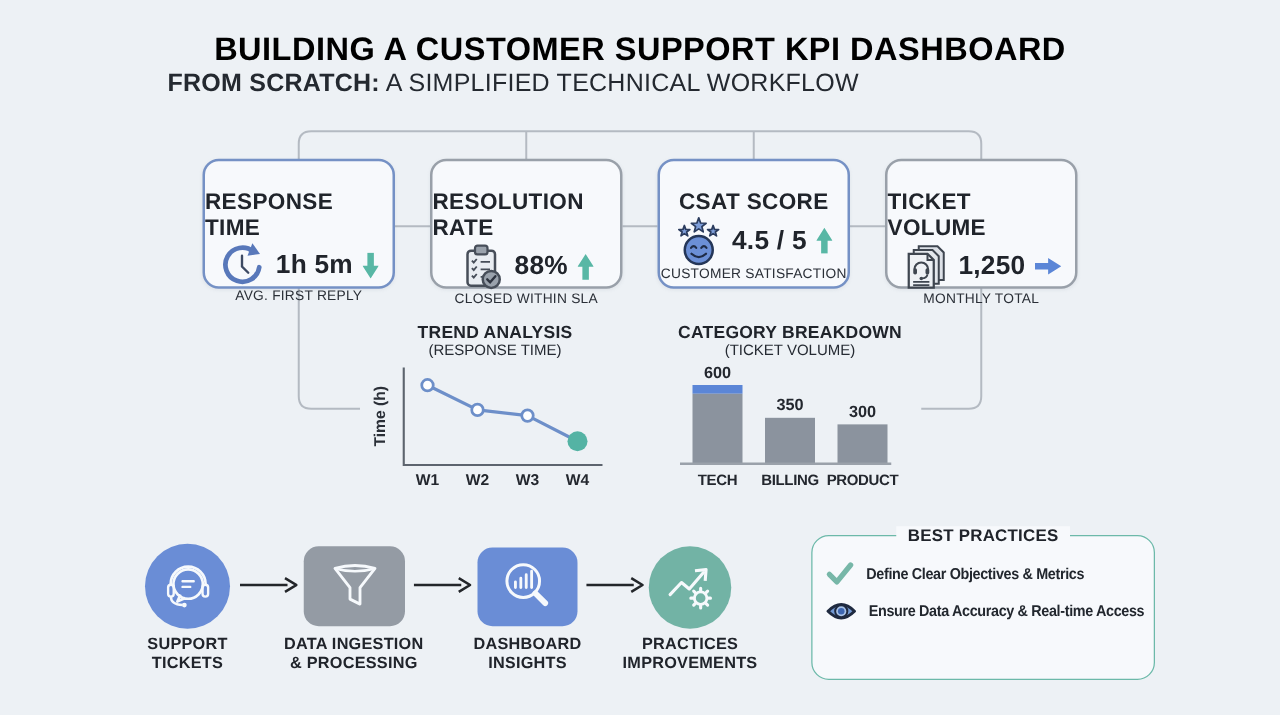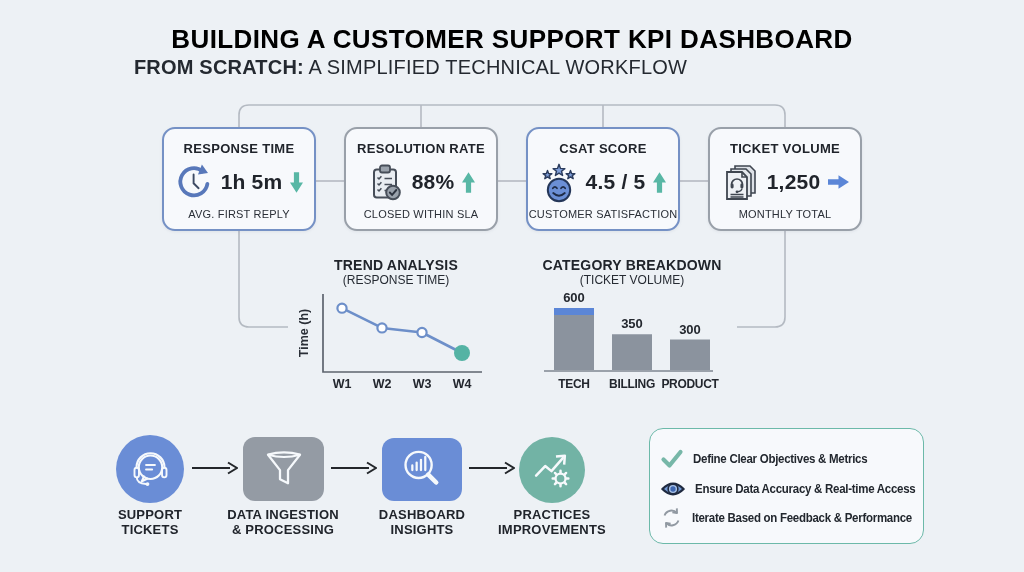--- a/index.html
+++ b/index.html
@@ -17,21 +17,21 @@
     letter-spacing:0.4px;color:#000000;}
   .sub-title{top:56px;left:0;width:821px;text-align:center;font-size:20px;color:#242930;letter-spacing:0.2px;}
   .sub-title .b{font-weight:700;}
 
   svg.lines{top:0;left:0;}
 
   .kpi-card{top:127px;width:154px;height:104px;background:var(--card-bg);border:2px solid var(--border-grey);
     border-radius:13px;display:flex;flex-direction:column;align-items:center;z-index:2;
     box-shadow:0 1px 3px rgba(120,130,150,.12);}
   .kpi-card.accent-blue{border-color:var(--border-blue);}
-  .card-title{margin-top:12px;font-size:13px;font-weight:700;letter-spacing:0.3px;}
+  .card-title{margin-top:22px;font-size:18px;font-weight:700;letter-spacing:0.3px;}
   .card-mid{flex:1;display:flex;align-items:center;justify-content:center;gap:8px;width:100%;padding:0 6px;}
   .card-mid svg{flex:0 0 auto;}
   .card-value{font-size:21px;font-weight:700;letter-spacing:0.2px;white-space:nowrap;}
   .card-caption{margin-bottom:9px;font-size:11px;color:#2a2f37;letter-spacing:0.2px;white-space:nowrap;}
   .trend{display:flex;align-items:center;}
 
   .chart-title{width:240px;text-align:center;font-size:14px;font-weight:700;letter-spacing:0.2px;}
   .chart-sub{width:240px;text-align:center;font-size:12px;color:#262b33;}
 
   .wf-icon{display:flex;align-items:center;justify-content:center;z-index:2;}
@@ -238,38 +238,30 @@
     <circle cx="29.5" cy="29.5" r="4.4" stroke-width="2"></circle>
     <g stroke-width="2.2" stroke-linecap="round">
       <path d="M29.5 22.6 v2 M29.5 34.4 v2 M22.6 29.5 h2 M34.4 29.5 h2"></path>
       <path d="M24.6 24.6 l1.4 1.4 M33.0 33.0 l1.4 1.4 M24.6 34.4 l1.4 -1.4 M33.0 26.0 l1.4 -1.4"></path>
     </g>
   </svg>
 </div>
 <div class="abs wf-label" style="left:477px"><span>PRACTICES</span><br><span>IMPROVEMENTS</span></div>
 
 <div class="abs best-box">
+  <div class="abs best-title"><span>BEST PRACTICES</span></div>
   <div class="best-items">
     <div class="best-item">
       <svg width="24" height="20" viewBox="0 0 24 20" fill="none">
         <path d="M3.5 10.5 L9.5 16.5 L20.5 3" stroke="#77b7a8" stroke-width="4.2" stroke-linecap="round" stroke-linejoin="round"></path>
       </svg>
       <span class="txt">Define Clear Objectives &amp; Metrics</span>
     </div>
     <div class="best-item">
       <svg width="26" height="18" viewBox="0 0 24 17" fill="none">
         <path d="M2 8.5 Q12 -1.5 22 8.5 Q12 18.5 2 8.5 Z" fill="#7399d3" stroke="#1f2a40" stroke-width="2.2" stroke-linejoin="round"></path>
         <circle cx="12" cy="8.5" r="4.6" fill="#a9c3e8" stroke="#1f2a40" stroke-width="1.5"></circle>
         <circle cx="12" cy="8.5" r="2.5" fill="#3e67b2"></circle>
       </svg>
       <span class="txt">Ensure Data Accuracy &amp; Real-time Access</span>
     </div>
-    <div class="best-item">
-      <svg width="23" height="22" viewBox="0 0 22 22" fill="none" stroke="#9199a2">
-        <path d="M4.05 8.47 A7.4 7.4 0 0 1 16.50 6.05" stroke-width="1.9"></path>
-        <path d="M11.86 5.38 L16.50 6.05 L16.32 1.37" stroke-width="1.9" fill="none" stroke-linejoin="round"></path>
-        <path d="M17.95 13.53 A7.4 7.4 0 0 1 5.50 15.95" stroke-width="1.9"></path>
-        <path d="M10.14 16.62 L5.50 15.95 L5.68 20.63" stroke-width="1.9" fill="none" stroke-linejoin="round"></path>
-      </svg>
-      <span class="txt">Iterate Based on Feedback &amp; Performance</span>
-    </div>
   </div>
 </div>
 
 </body></html>

